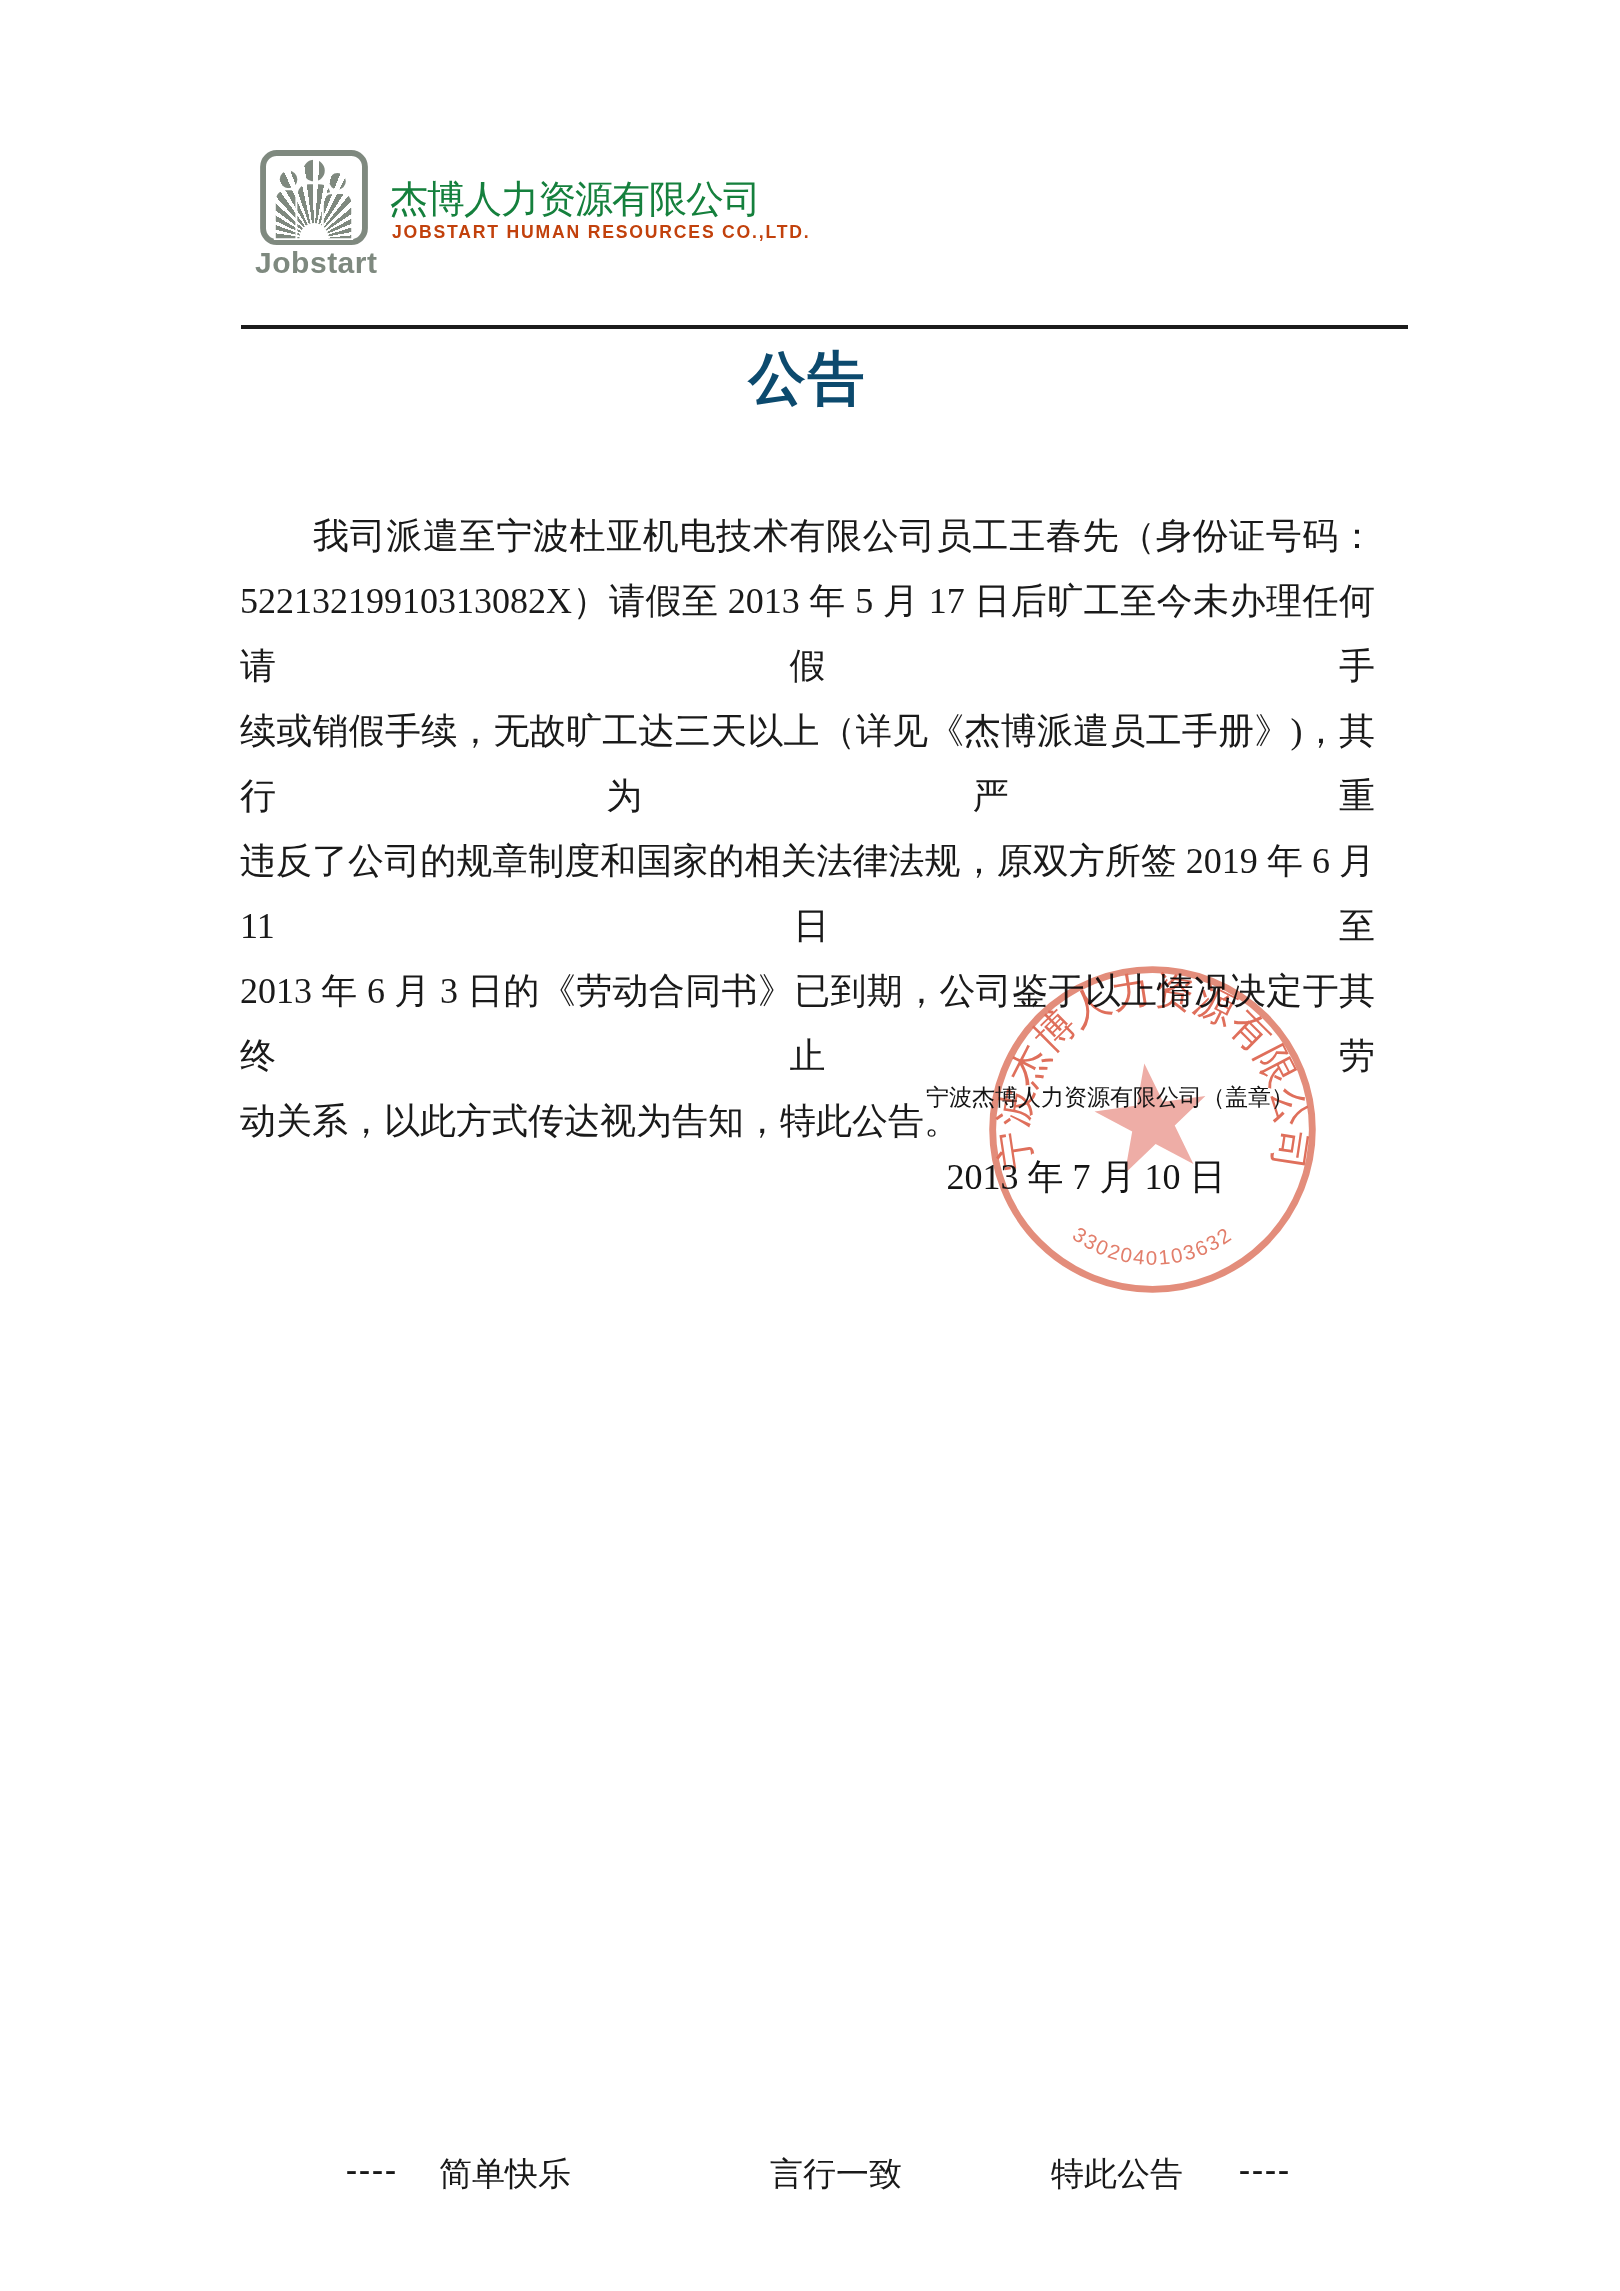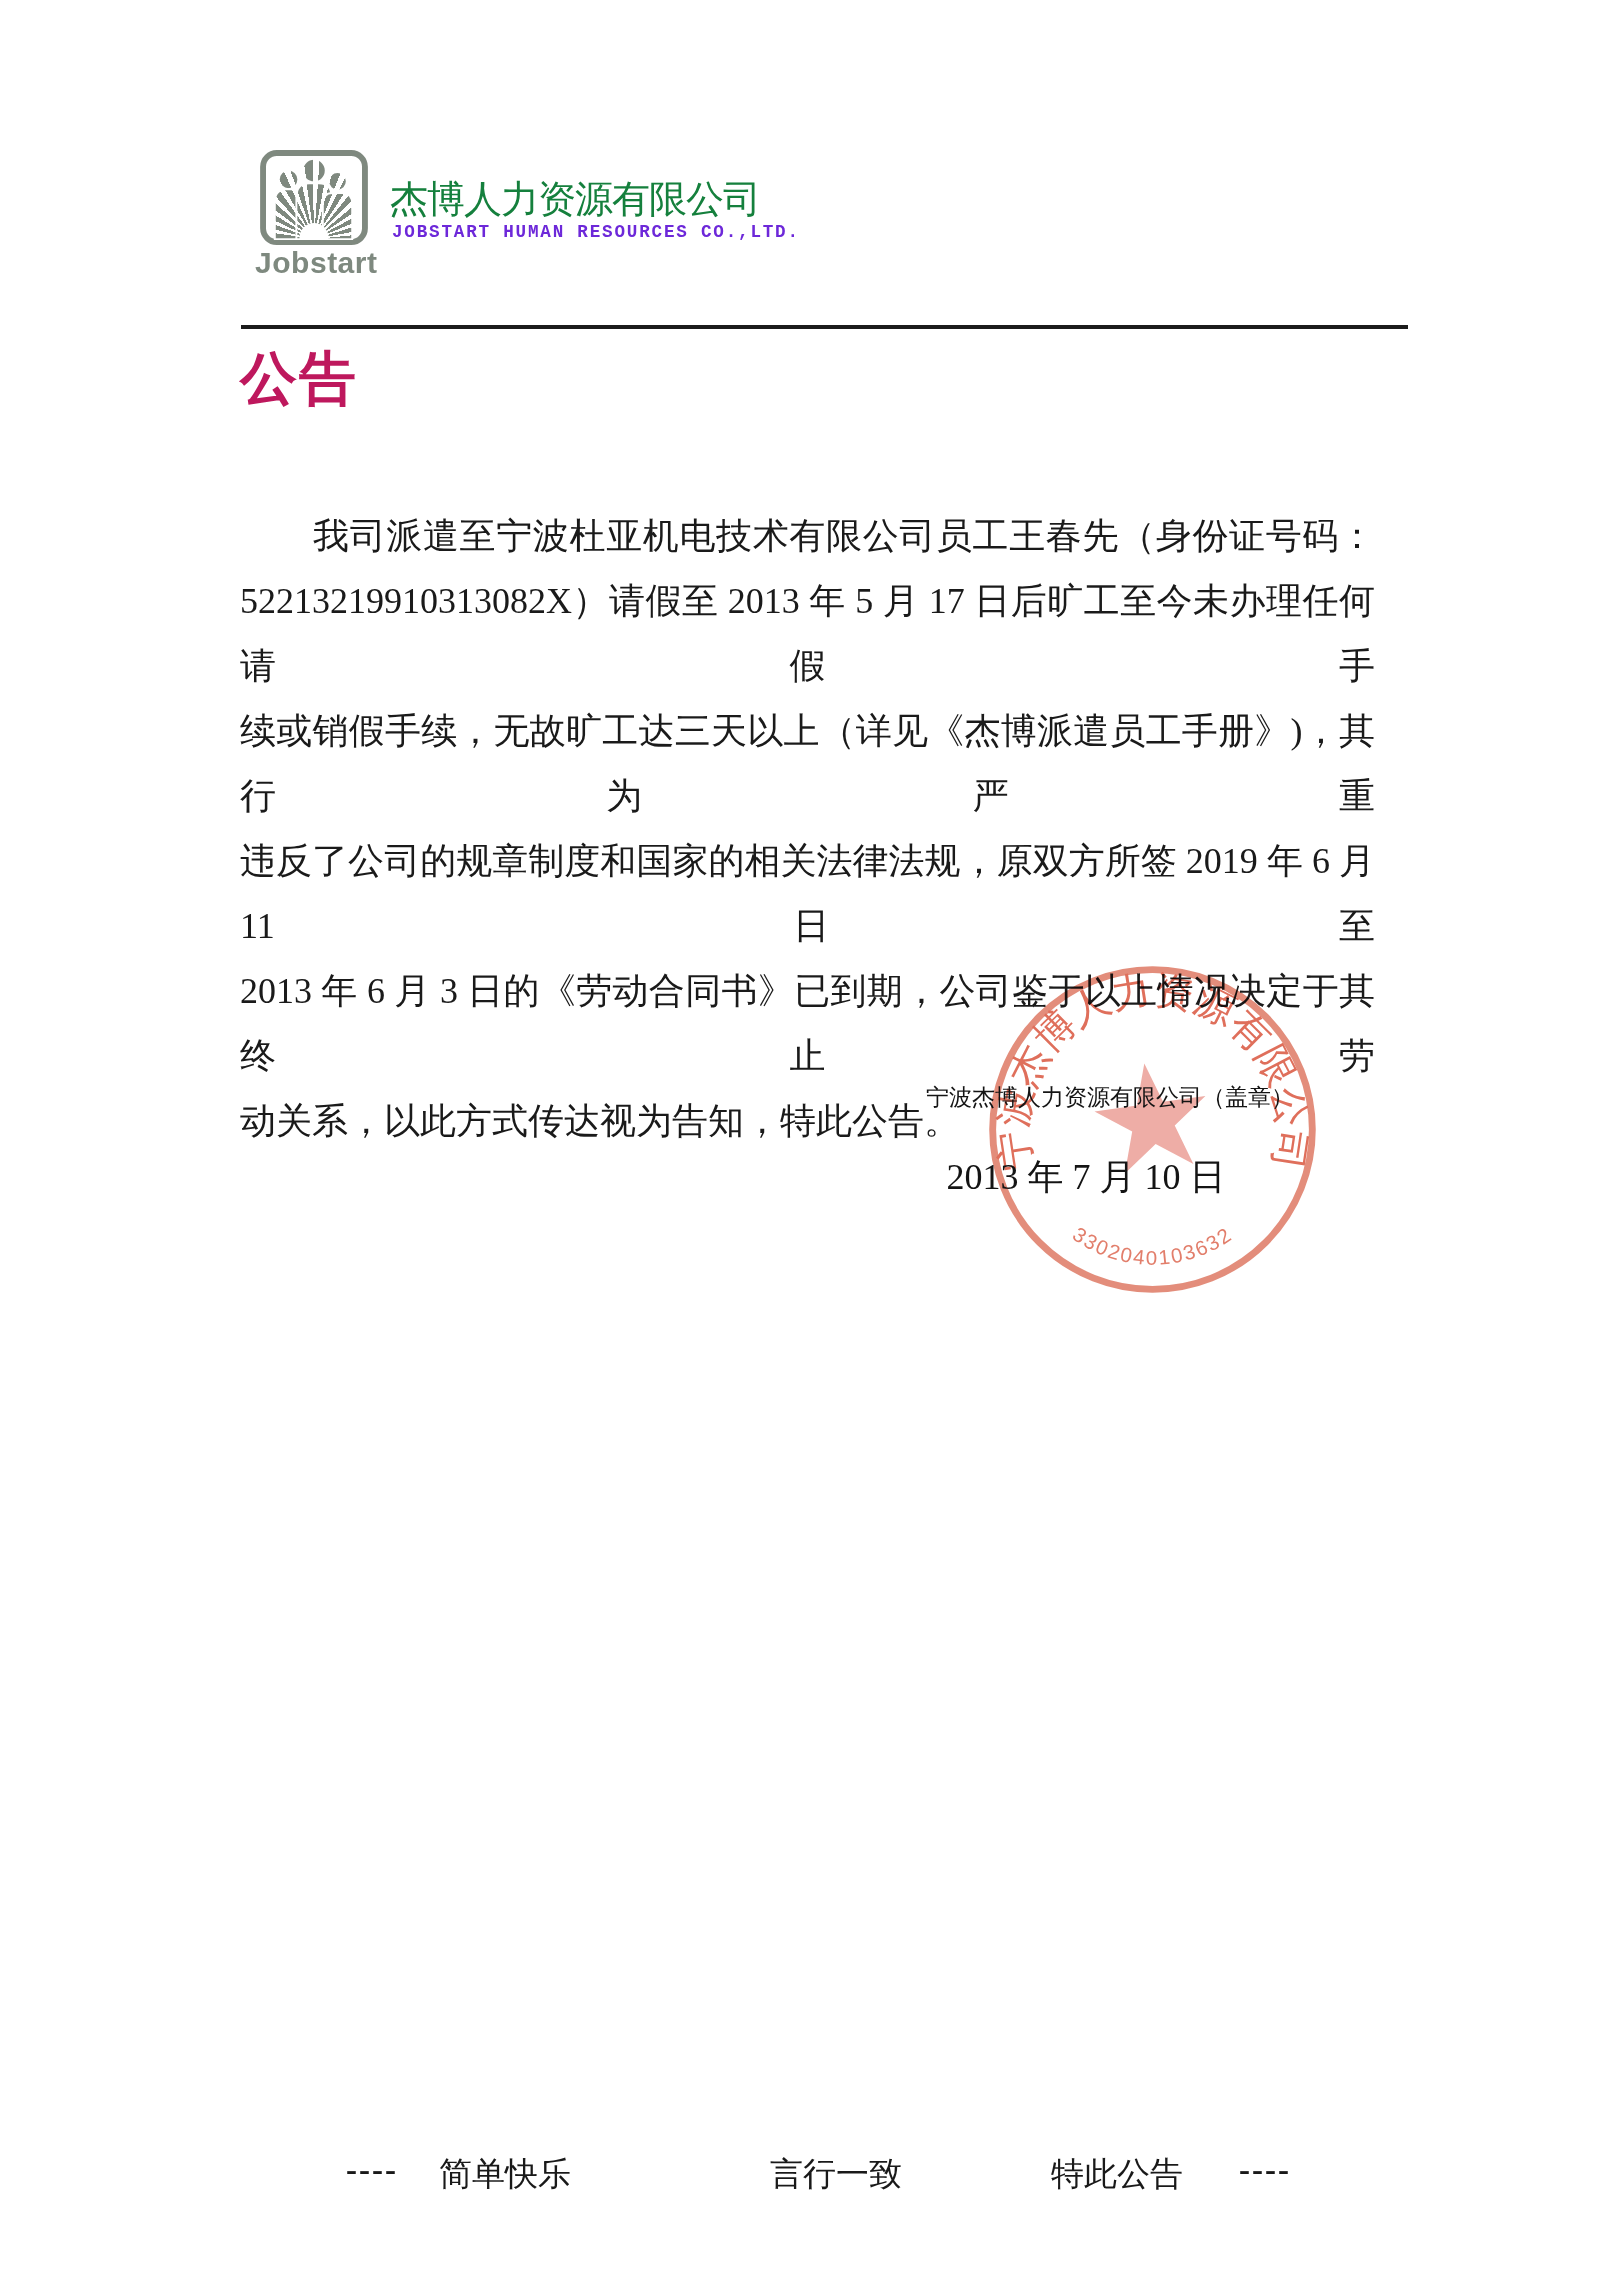--- a/index.html
+++ b/index.html
@@ -21,28 +21,28 @@
     font-family:"Liberation Sans","DejaVu Sans",sans-serif;font-weight:bold;font-size:30px;
     color:#7e897f;letter-spacing:0.5px;
   }
   .company-cn{
     position:absolute;left:390px;top:174px;width:784px;
     font-family:"Liberation Sans","DejaVu Sans",sans-serif;font-weight:500;
     font-size:38px;color:#15803d;letter-spacing:-1px;
   }
   .company-en{
     position:absolute;left:392px;top:222px;width:784px;
-    font-family:Liberation Mono, monospace;font-weight:600;
-    font-size:17.6px;color:#6d28d9;letter-spacing:1.8px;
+    font-family:Liberation Sans, sans-serif;font-weight:600;
+    font-size:17.6px;color:#c2410c;letter-spacing:1.8px;
   }
   .rule{position:absolute;left:241px;top:325px;width:1167px;height:3.9px;background:#1c1c1c;}
   
   .doc-title{
-    position:absolute;left:240px;top:341px;width:1135px;text-align:left;
-    font-size:57px;font-weight:bold;color:#be185d;letter-spacing:2px;
+    position:absolute;left:240px;top:341px;width:1135px;text-align:center;
+    font-size:57px;font-weight:bold;color:#0c4a6e;letter-spacing:2px;
   }
   
   .body-block{position:absolute;left:240px;top:504px;width:1135px;font-size:36px;line-height:65px;color:#1a1a1a;}
   .bline{width:100%;}
   .just{text-align:justify;text-align-last:justify;}
   .indent{text-indent:73px;}
   
   .sig-company{position:absolute;left:816px;top:1082px;width:588px;text-align:center;font-size:23px;color:#141414;z-index:3;}
   .sig-date{position:absolute;left:792px;top:1153px;width:588px;text-align:center;font-size:36px;color:#141414;z-index:3;}
   

